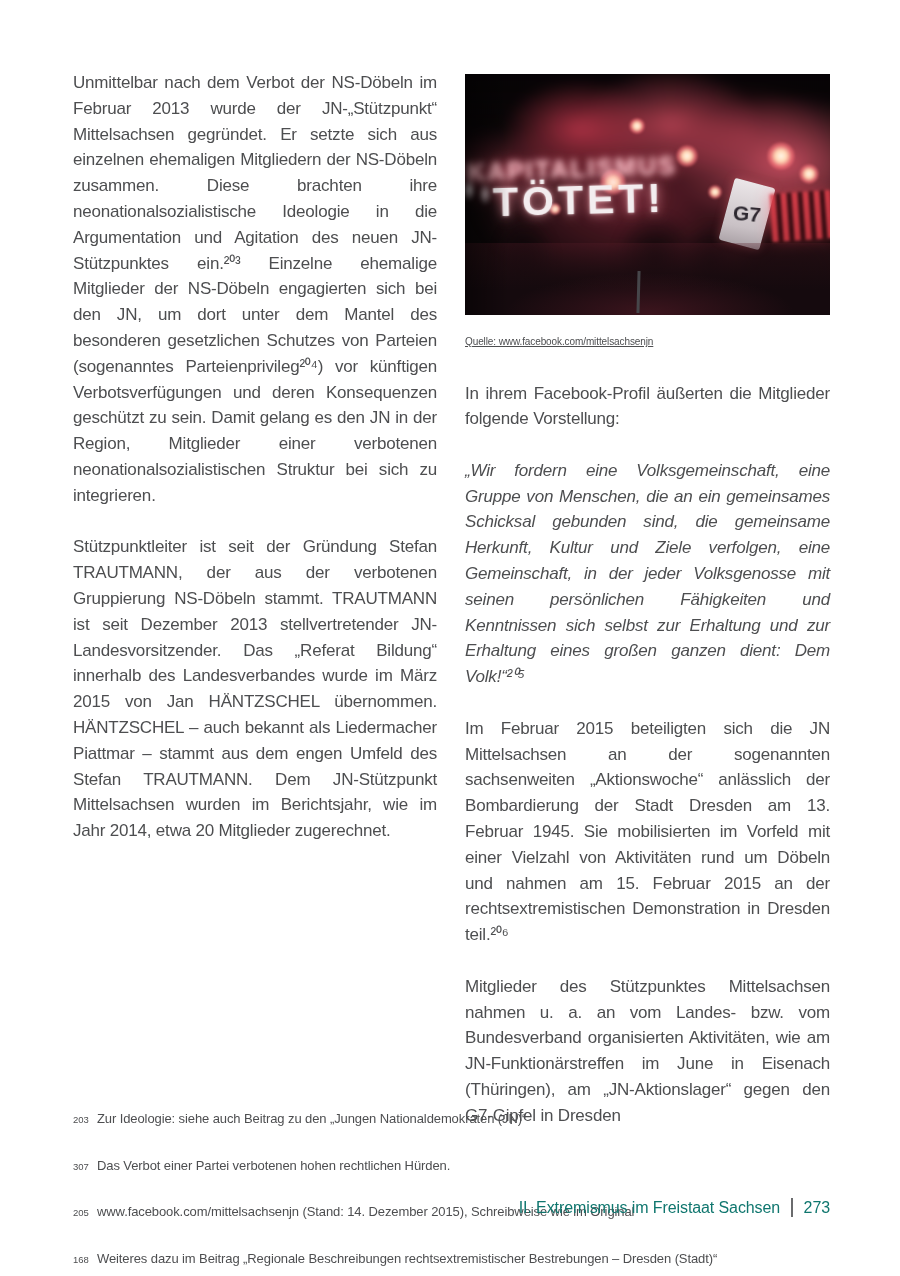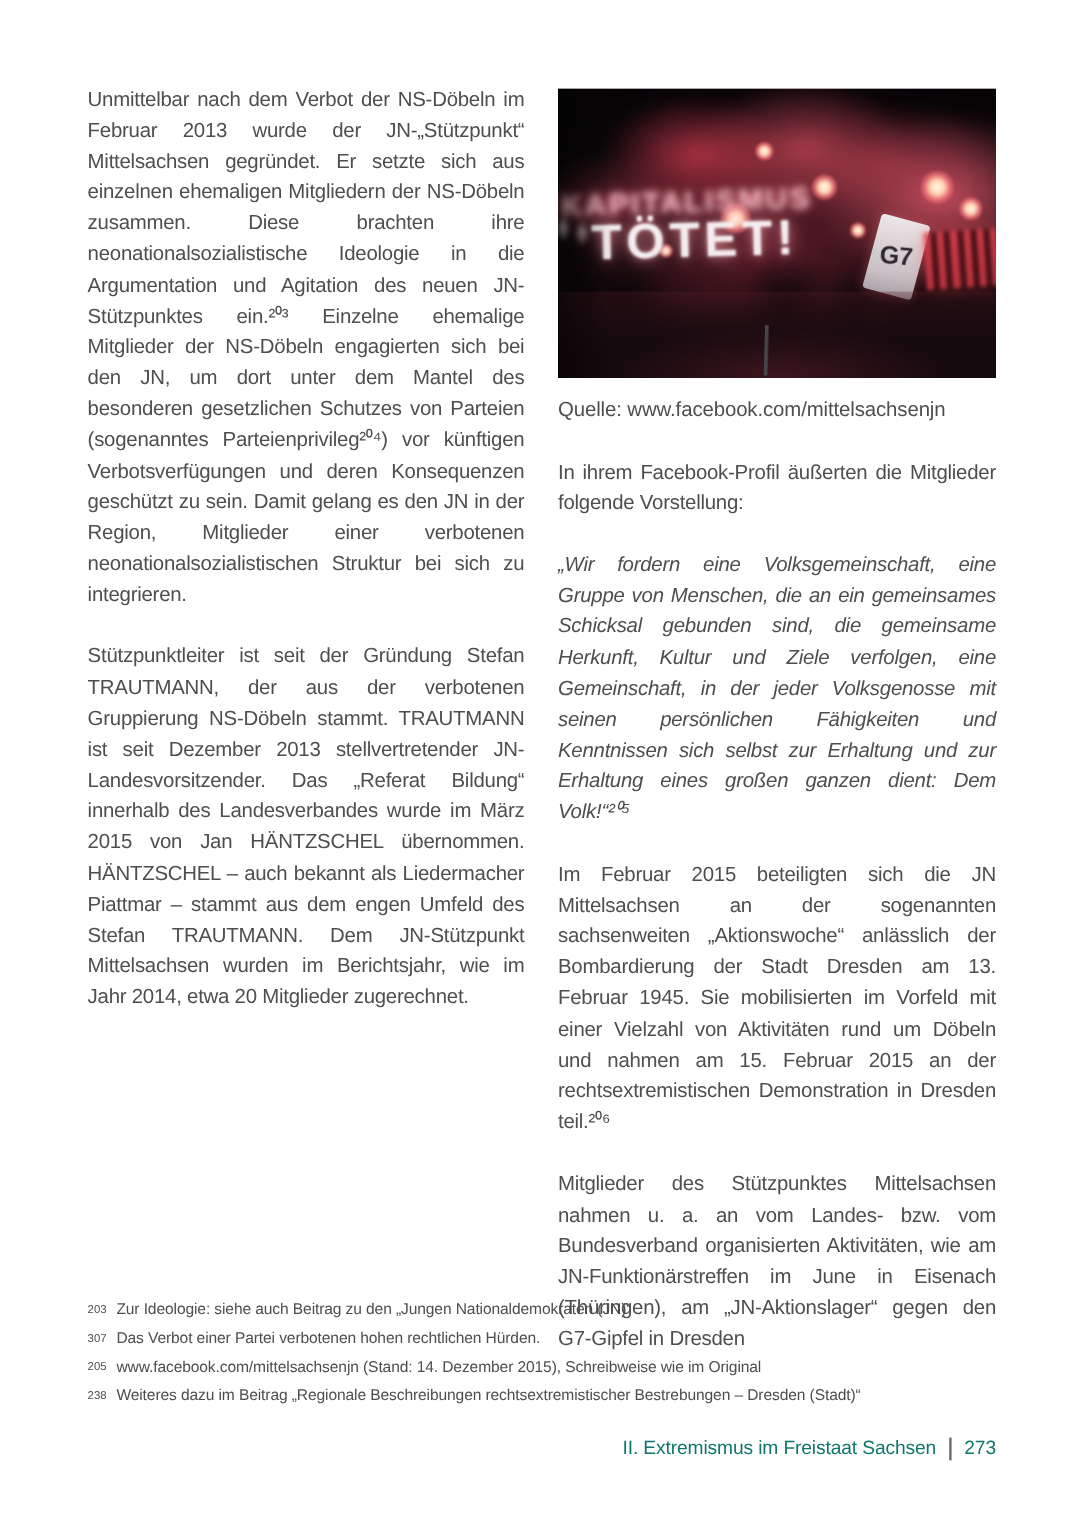--- a/index.html
+++ b/index.html
@@ -130,30 +130,30 @@
   }
   .vignette {
     inset: 0;
     background:
       radial-gradient(150% 130% at 52% 42%, transparent 52%, rgba(0,0,0,0.72) 100%),
       linear-gradient(90deg, rgba(0,0,0,0.5), transparent 12%);
   }
 
   
   .caption {
-    font-size: 17px; line-height: 28.5px; letter-spacing: -0.1px;
-    text-align: left; margin-bottom: 24px;
+    font-size: 10px; line-height: 28.5px; letter-spacing: -0.1px;
+    text-align: left; margin-bottom: 24px; text-decoration: underline;
   }
 
   
   .footnotes {
     position: absolute; left: 73px; top: 1082px; width: 780px;
     font-size: 13px; line-height: 17.5px; letter-spacing: -0.1px;
   }
-  .footnote { display: flex; margin-bottom: 5.5px; }
+  .footnote { display: flex; margin-bottom: 5.5px; margin-top: 28px; }
   .fn-num {
     flex: 0 0 24px; font-size: 9.5px; padding-top: 1px; letter-spacing: 0;
   }
   .fn-text { flex: 1; }
 
   
   .footer {
     position: absolute; top: 1198px; right: 70px;
     font-size: 16px; color: #0f766e; letter-spacing: -0.1px;
     display: flex; align-items: center;
@@ -215,21 +215,21 @@
     </div>
     <div class="footnote">
       <span class="fn-num">307</span>
       <span class="fn-text">Das Verbot einer Partei verbotenen hohen rechtlichen Hürden.</span>
     </div>
     <div class="footnote">
       <span class="fn-num">205</span>
       <span class="fn-text">www.facebook.com/mittelsachsenjn (Stand: 14. Dezember 2015), Schreibweise wie im Original</span>
     </div>
     <div class="footnote">
-      <span class="fn-num">238</span>
+      <span class="fn-num">168</span>
       <span class="fn-text">Weiteres dazu im Beitrag „Regionale Beschreibungen rechtsextremistischer Bestrebungen – Dresden (Stadt)“</span>
     </div>
   </div>
 
   <div class="footer">
     <span>II. Extremismus im Freistaat Sachsen</span>
     <span class="footer-divider"></span>
     <span>273</span>
   </div>
 

